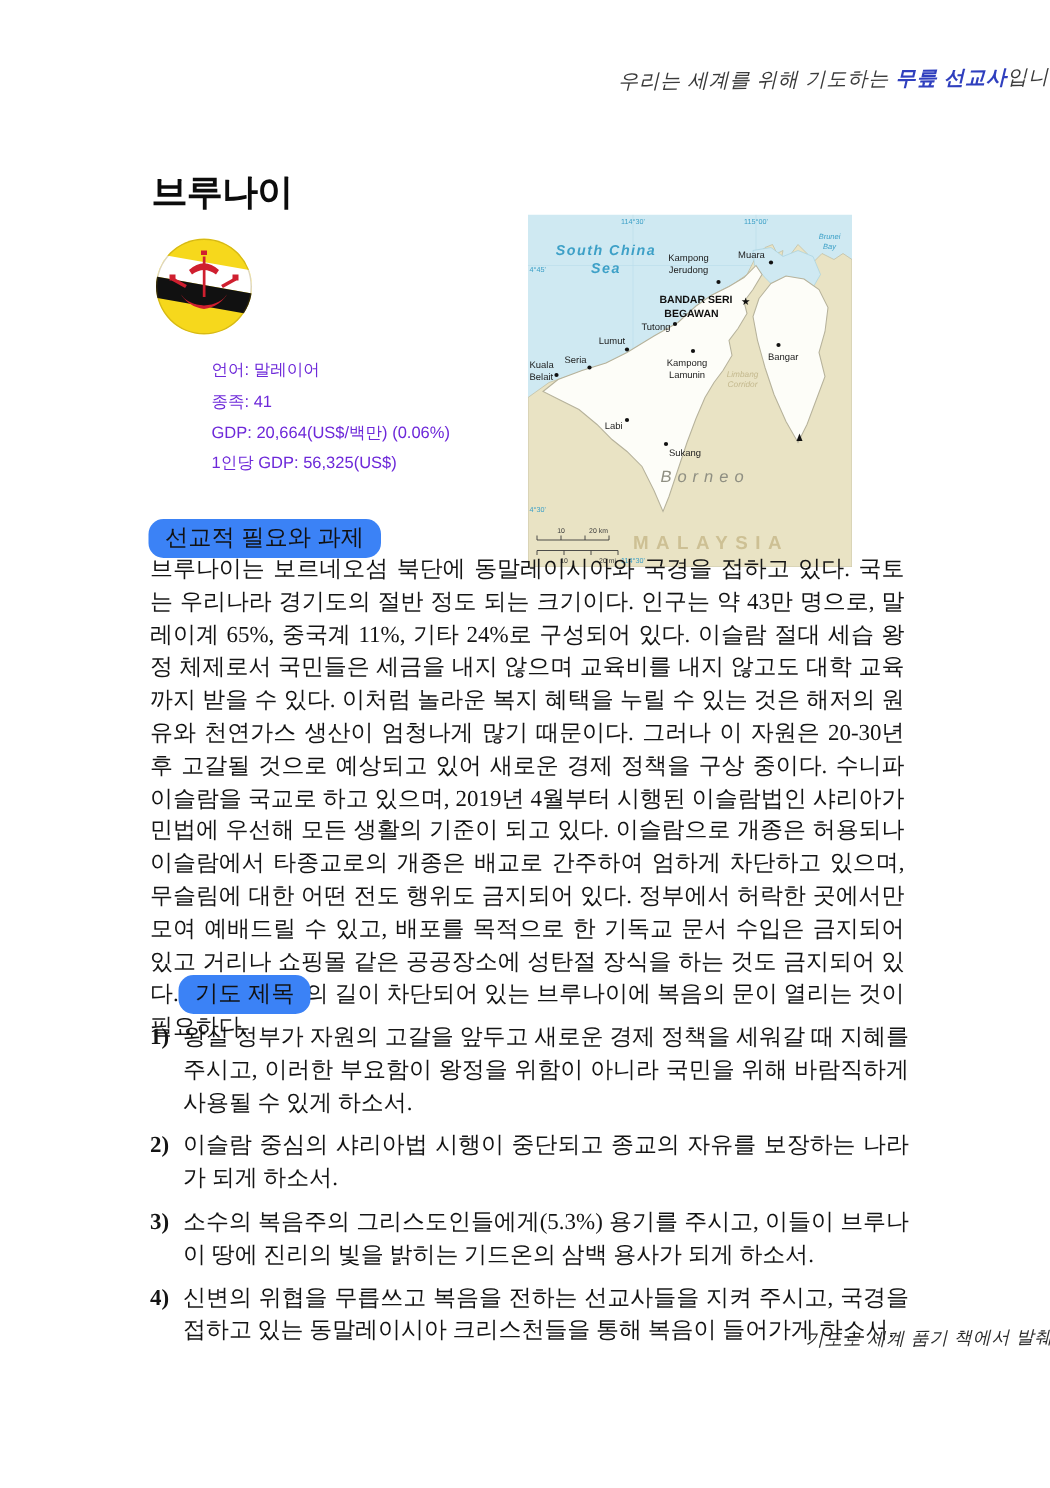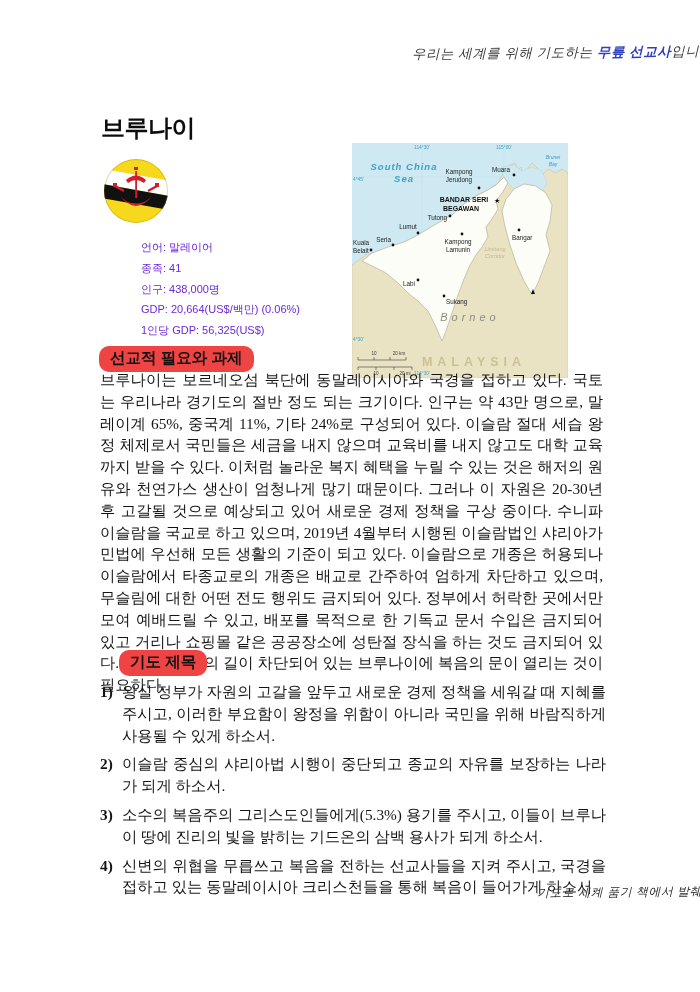--- a/index.html
+++ b/index.html
@@ -14,22 +14,22 @@
             color:#2b2b2b;letter-spacing:.5px;transform:rotate(-.6deg);white-space:nowrap;}
 
   .country-title{position:absolute;left:101px;top:112px;font-size:24px;font-weight:800;
             letter-spacing:-.5px;color:#0c0c0c;}
   .flag{position:absolute;left:103px;top:158px;width:66px;height:66px;}
 
   .stats{position:absolute;left:102px;top:237px;font-size:11px;line-height:20.8px;color:#6d28d9;margin-left:39px;}
 
   .map-wrap{position:absolute;left:352px;top:119px;width:216px;height:235px;margin-top:24px;}
 
-  .section-header{position:absolute;display:inline-block;background:#ef4444;border-radius:10px;
-            padding:2px 11px 3px;font-size:15.5px;font-weight:700;color:#111;}
+  .section-header{position:absolute;display:inline-block;background:#3b82f6;border-radius:10px;
+            padding:2px 11px 3px;font-size:15.5px;font-weight:400;color:#111;}
   .hdr1{left:99px;top:346px;}
   .hdr2{left:99px;top:650px;margin-left:20px;}
 
   .body-text{position:absolute;left:100px;top:369px;width:503px;
             font-family:"Liberation Serif",serif;font-size:15.3px;line-height:21.8px;
             text-align:justify;word-break:break-all;color:#141414;}
 
   .prayer-list{position:absolute;left:100px;top:681px;width:506px;
             font-family:"Liberation Serif",serif;font-size:15.3px;line-height:21.8px;color:#141414;}
   .prayer-item{display:flex;margin-bottom:7px;}
@@ -80,21 +80,20 @@
           <rect x="52" y="25" width="4" height="4" stroke="none"></rect>
         </g>
         <circle cx="33" cy="33" r="31.5" fill="none" stroke="rgba(120,90,0,0.25)" stroke-width="1"></circle>
       </g>
     </svg>
   </div>
 
   <div class="stats">
     <div>언어: 말레이어</div>
     <div>종족: 41</div>
-    <div>인구: 438,000명</div>
     <div>GDP: 20,664(US$/백만) (0.06%)</div>
     <div>1인당 GDP: 56,325(US$)</div>
   </div>
 
   <div class="map-wrap">
     <svg viewBox="0 0 216 235" width="216" height="235">
       <rect width="216" height="235" fill="#cfe9f2"></rect>
 
       <g stroke="#a8d4e4" stroke-width="0.4" opacity="0.6">
         <line x1="70" y1="0" x2="70" y2="235"></line>

